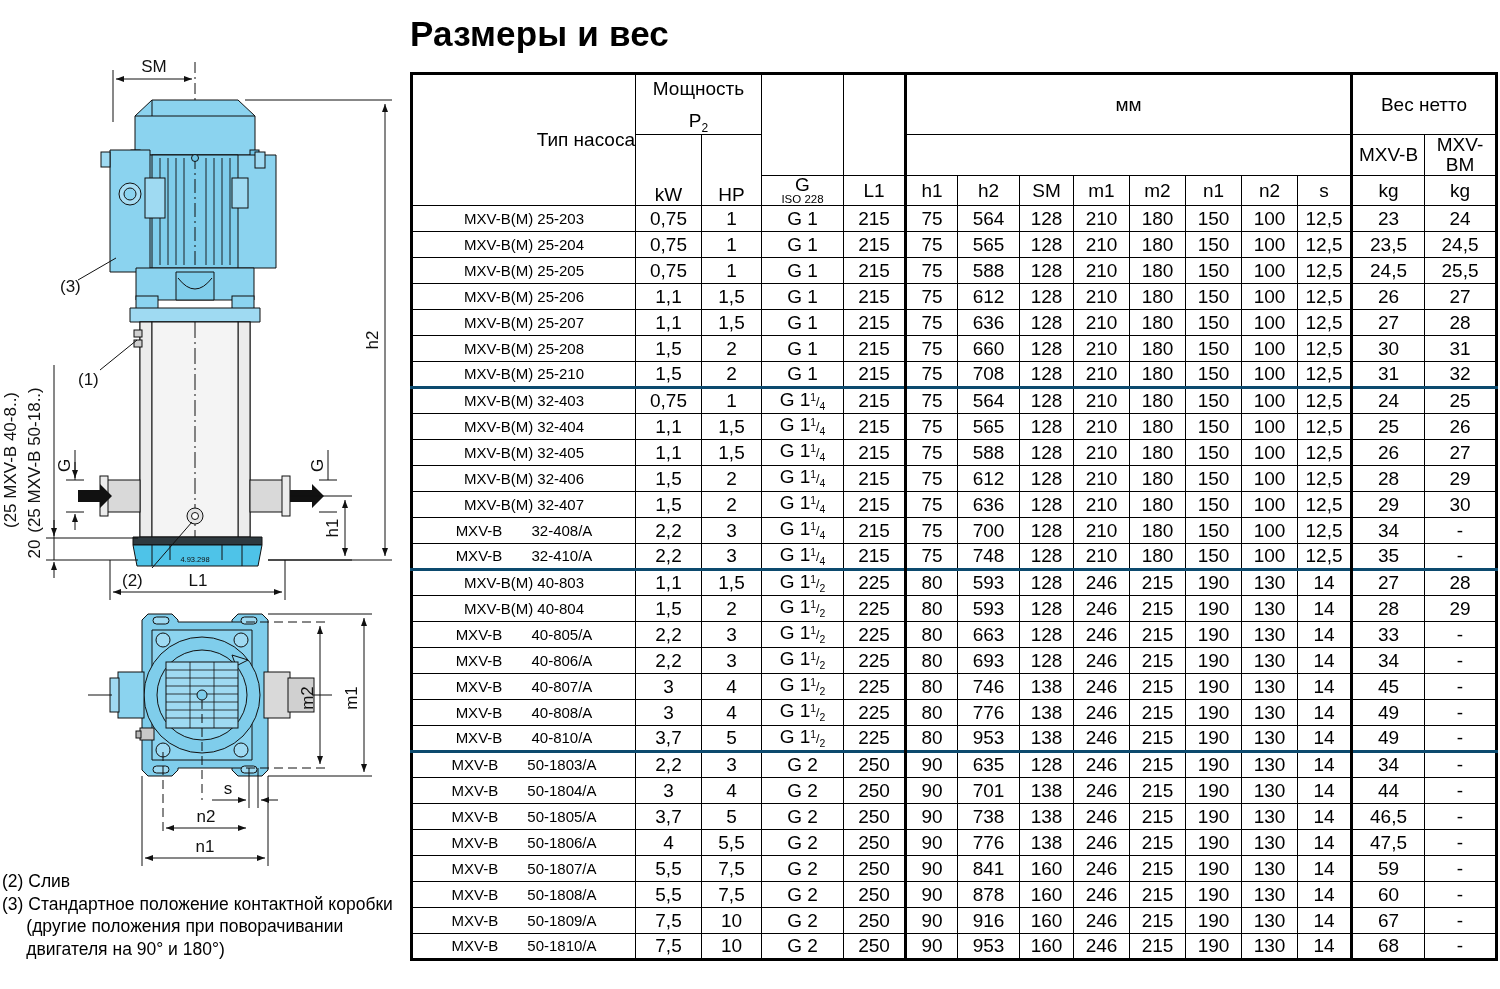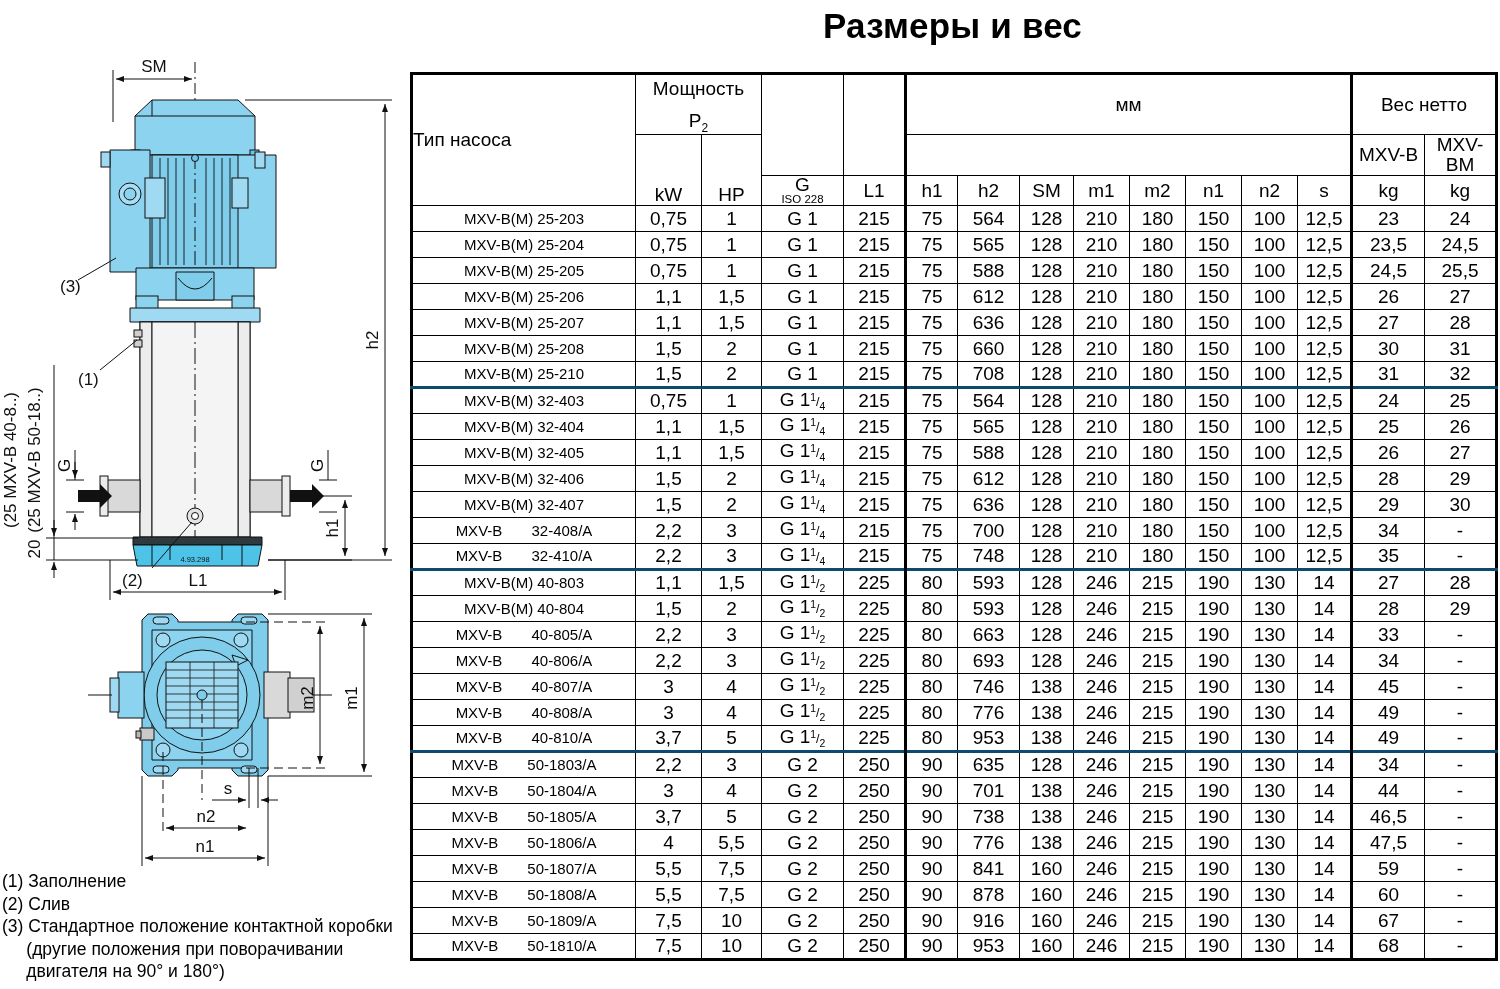--- a/index.html
+++ b/index.html
@@ -9,22 +9,22 @@
     background: #ffffff;
     font-family: "Liberation Sans", sans-serif;
     color: #000;
     overflow: hidden;
   }
   #page { position: relative; width: 1500px; height: 989px; }
 
   
   #title {
     position: absolute;
-    left: 410px; top: 6px; width: 1085px;
-    text-align: center;
+    left: 410px; top: 14px; width: 1085px;
+    text-align: left;
     font-size: 35px; font-weight: bold;
     letter-spacing: .2px;
   }
 
   
   #drawing { position: absolute; left: 0; top: 0; width: 410px; height: 989px; }
   #drawing svg { display: block; }
 
   
   #footnotes {
@@ -276,21 +276,20 @@
 
         <line x1="142" y1="776" x2="142" y2="866"></line>
         <line x1="268" y1="776" x2="268" y2="866"></line>
         <line x1="145" y1="858" x2="265" y2="858" marker-start="url(#arS)" marker-end="url(#ar)"></line>
         <text x="205" y="852" font-size="17" fill="#111" stroke="none" text-anchor="middle" font-family="Liberation Sans, sans-serif">n1</text>
       </g>
     </svg>
   </div>
 
   <div id="footnotes">
-    <div class="fn">(1) Заполнение</div>
     <div class="fn">(2) Слив</div>
     <div class="fn">(3) Стандартное положение контактной коробки
      (другие положения при поворачивании
      двигателя на 90° и 180°)</div>
   </div>
 
   <div id="tablewrap">
     <table class="dims">
       <colgroup>
         <col style="width:224px">
@@ -304,21 +303,21 @@
         <col style="width:56px">
           <col style="width:56px">
           <col style="width:56px">
           <col style="width:56px">
         <col style="width:54px">
         <col style="width:73px">
           <col style="width:72px">
       </colgroup>
       <thead>
         <tr>
-          <th class="pname hcap" rowspan="3" style="text-align:left;padding-left:0">Тип насоса</th>
+          <th class="pname hcap" rowspan="3" style="text-align:right;padding-left:0">Тип насоса</th>
           <th colspan="2" style="height:52px;vertical-align:top;padding-top:4px">
             <div>Мощность</div>
             <div style="margin-top:12px"><span>P</span><sup class="sub2">2</sup></div>
           </th>
           <th rowspan="2" style="border-bottom: none;"></th>
           <th rowspan="2" style="border-bottom: none;"></th>
           <th colspan="8" class="sep-left" style="height:30px">мм</th>
           <th colspan="2" class="sep-left" style="height:30px">Вес нетто</th>
         </tr>
         <tr>

